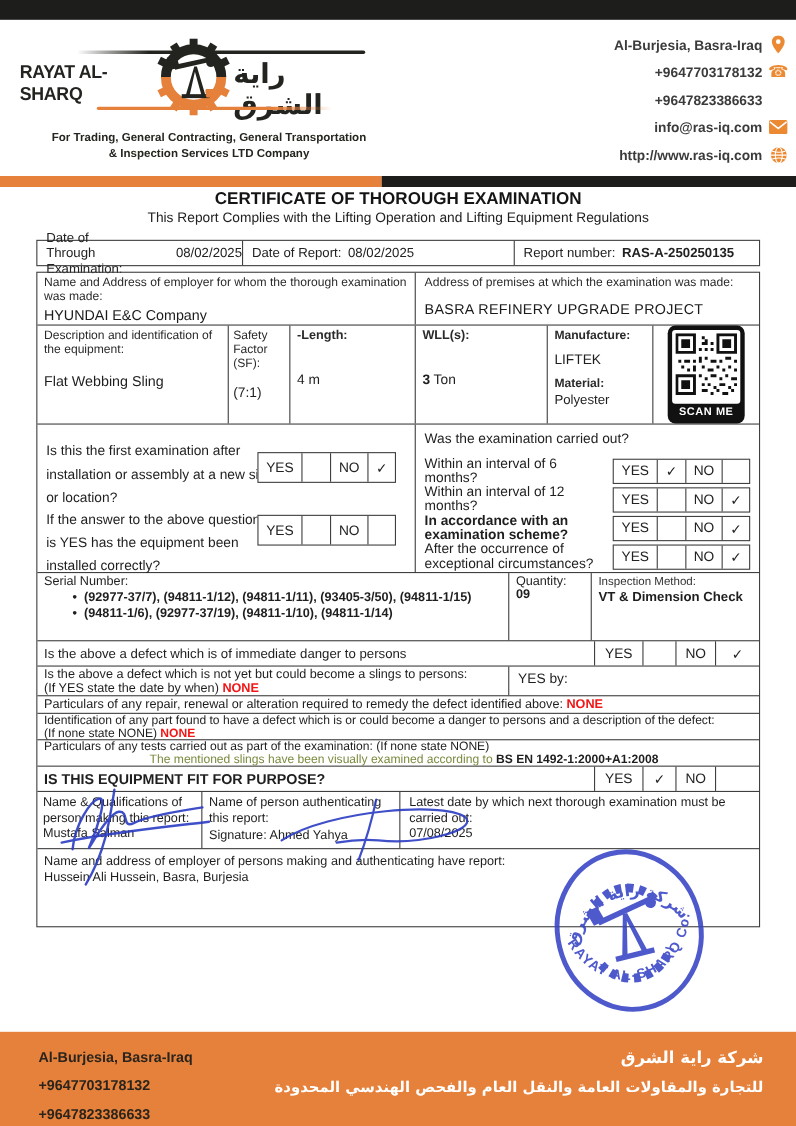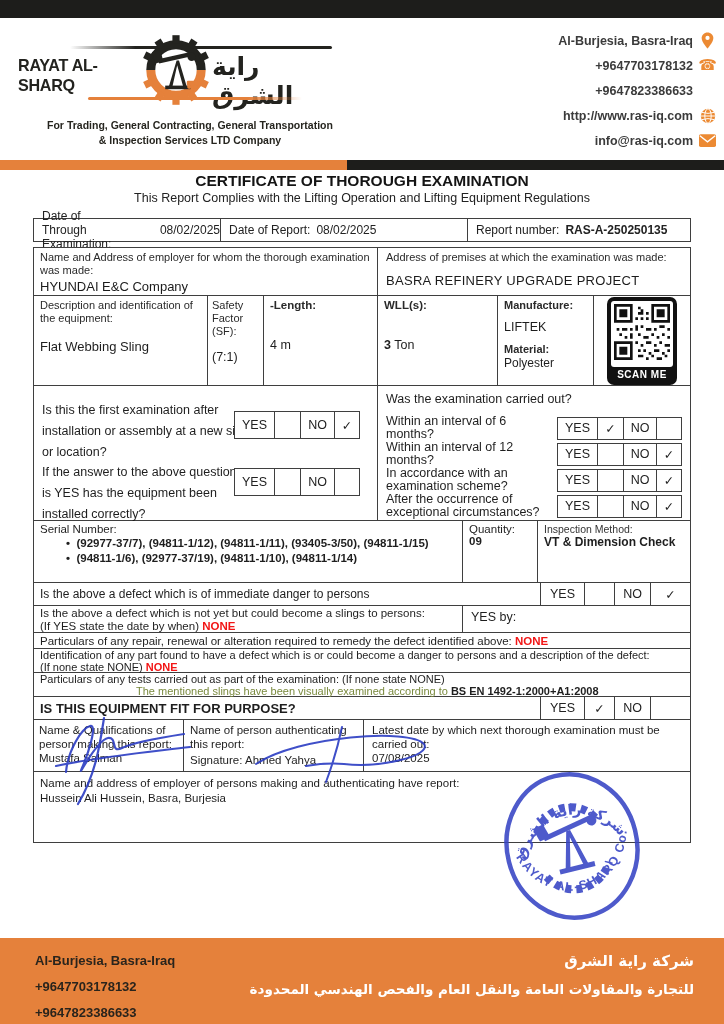--- a/index.html
+++ b/index.html
@@ -153,38 +153,38 @@
       </span>
     </div>
     <div class="contact-line">
       <span>+9647703178132</span>
       <span class="cicon glyph-icon">☎</span>
     </div>
     <div class="contact-line" style="padding-right:23px;">
       <span>+9647823386633</span>
     </div>
     <div class="contact-line">
+      <span>info@ras-iq.com</span>
+      <span class="cicon">
+        <svg width="17" height="13" viewBox="0 0 20 15">
+            <rect width="20" height="15" rx="2" fill="#ec8a33"></rect>
+            <path d="M1 2 L10 9 L19 2" stroke="#fff" stroke-width="1.6" fill="none"></path>
+          </svg>
+      </span>
+    </div>
+    <div class="contact-line">
       <span>http://www.ras-iq.com</span>
       <span class="cicon">
         <svg width="16" height="16" viewBox="0 0 20 20">
             <circle cx="10" cy="10" r="9" fill="#ec8a33"></circle>
             <g stroke="#fff" stroke-width="1.2" fill="none">
               <ellipse cx="10" cy="10" rx="4" ry="9"></ellipse>
               <line x1="1" y1="10" x2="19" y2="10"></line>
               <path d="M2.5 5.5 Q10 8 17.5 5.5 M2.5 14.5 Q10 12 17.5 14.5"></path>
             </g>
-          </svg>
-      </span>
-    </div>
-    <div class="contact-line">
-      <span>info@ras-iq.com</span>
-      <span class="cicon">
-        <svg width="17" height="13" viewBox="0 0 20 15">
-            <rect width="20" height="15" rx="2" fill="#ec8a33"></rect>
-            <path d="M1 2 L10 9 L19 2" stroke="#fff" stroke-width="1.6" fill="none"></path>
           </svg>
       </span>
     </div>
   </div>
 
   <div class="abs sep-orange"></div>
   <div class="abs sep-black"></div>
 
   <div class="abs doc-title">CERTIFICATE OF THOROUGH EXAMINATION</div>
   <div class="abs doc-subtitle">This Report Complies with the Lifting Operation and Lifting Equipment Regulations</div>
@@ -288,21 +288,21 @@
         <div style="display:flex;align-items:center;height:29px;">
           <div style="flex:1;font-size:12.5px;line-height:13px;padding-right:4px;">Within an interval of 12 months?</div>
           <div class="cbx" style="height:23px;">
             <span style="width:40px;">YES</span>
             <span style="width:26px;" class="chk"></span>
             <span style="width:33px;">NO</span>
             <span style="width:24px;" class="chk">✓</span>
           </div>
         </div>
         <div style="display:flex;align-items:center;height:30px;">
-          <div style="flex:1;font-size:12.5px;line-height:13px;padding-right:4px;">In accordance with an examination scheme?</div>
+          <div style="flex:1;font-size:12.5px;line-height:13px;padding-right:4px;font-weight:bold;">In accordance with an examination scheme?</div>
           <div class="cbx" style="height:23px;">
             <span style="width:40px;">YES</span>
             <span style="width:26px;" class="chk"></span>
             <span style="width:33px;">NO</span>
             <span style="width:24px;" class="chk">✓</span>
           </div>
         </div>
         <div style="display:flex;align-items:center;height:30px;">
           <div style="flex:1;font-size:12.5px;line-height:13px;padding-right:4px;">After the occurrence of exceptional circumstances?</div>
           <div class="cbx" style="height:23px;">

